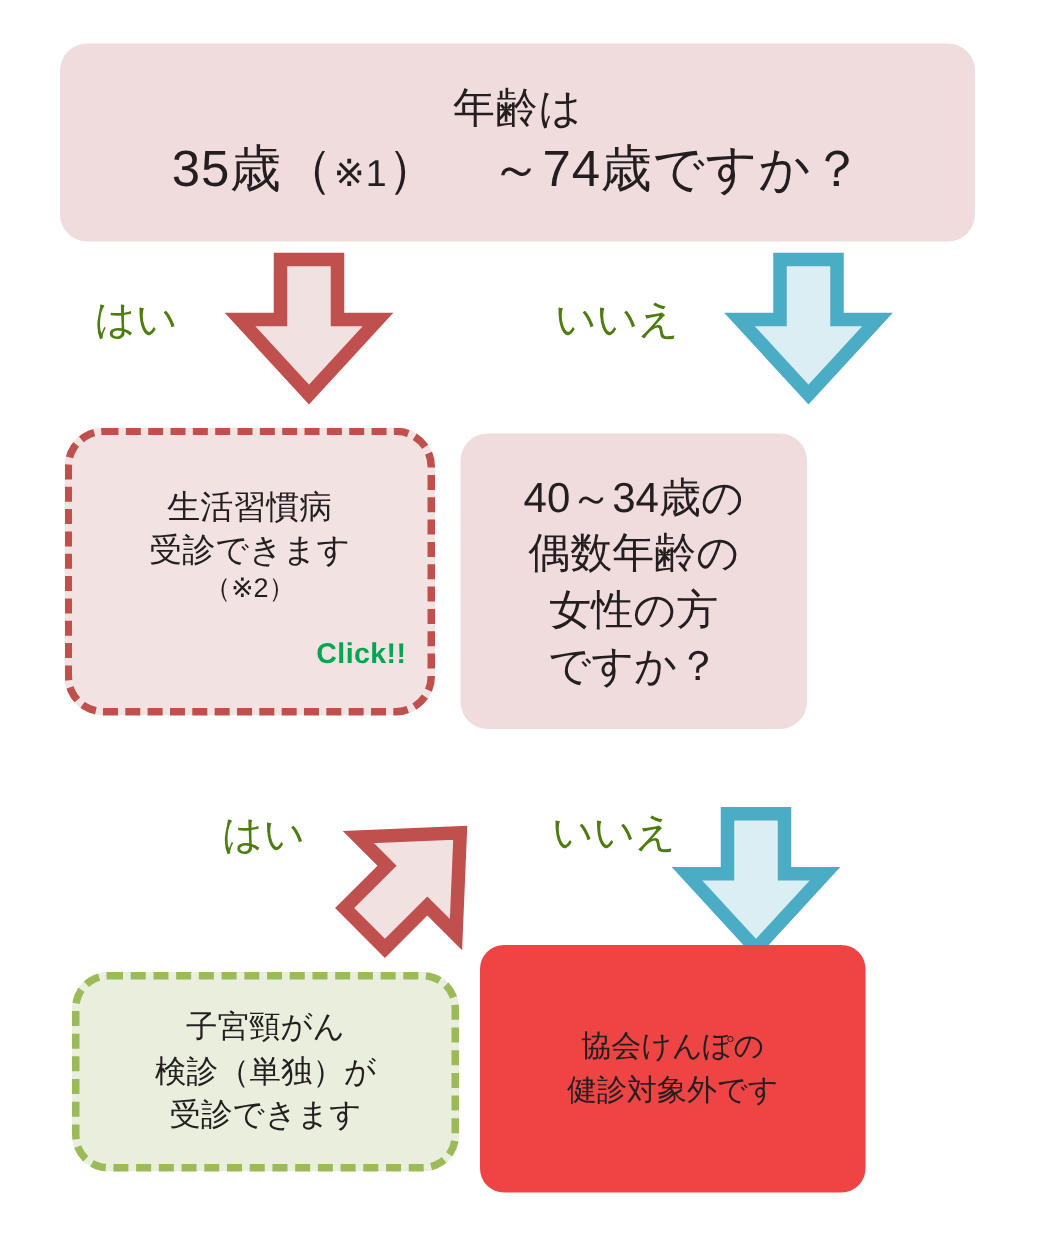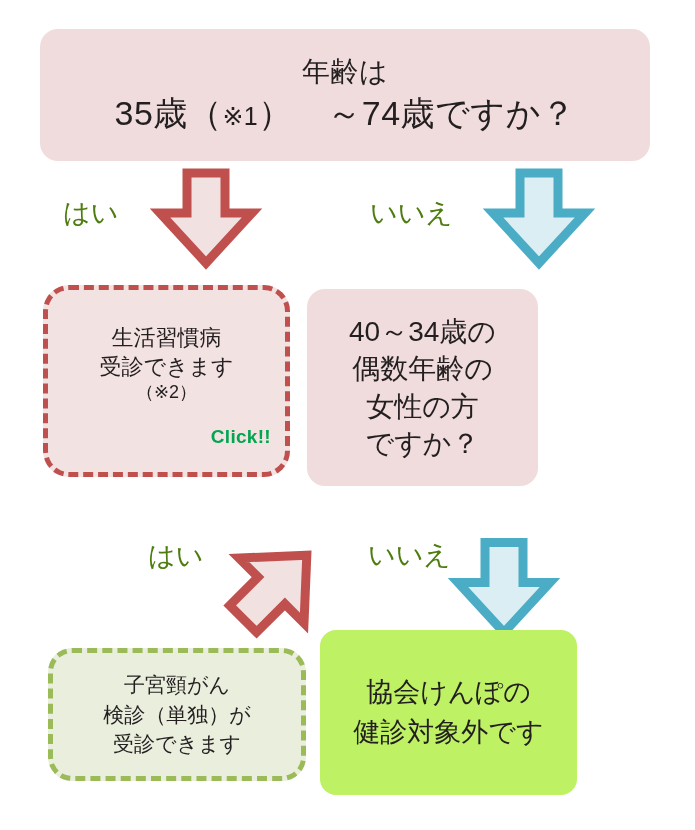--- a/index.html
+++ b/index.html
@@ -99,23 +99,23 @@
     font-size: 21px;
     line-height: 1.42;
   }
 
   
   .box-r3 {
     left: 320px;
     top: 630px;
     width: 257px;
     height: 165px;
-    background: #bef264;
+    background: #ef4444;
     border-radius: 16px;
-    font-size: 27px;
+    font-size: 20px;
     line-height: 1.45;
   }
 
   
   .branch-label {
     position: absolute;
     font-size: 27px;
     color: #4d7c0f;
     white-space: nowrap;
   }

